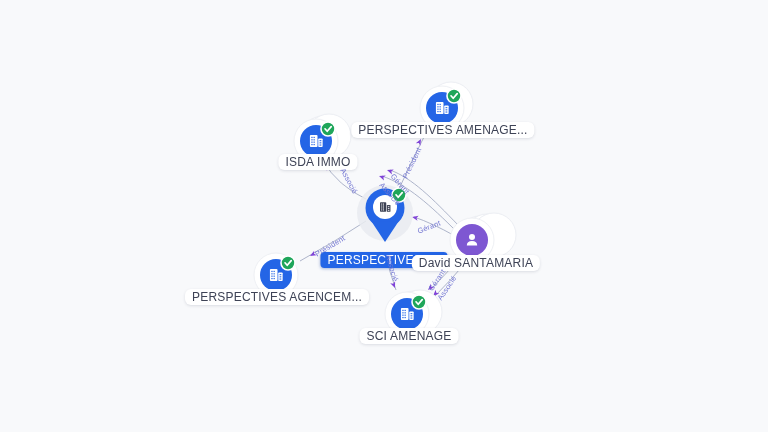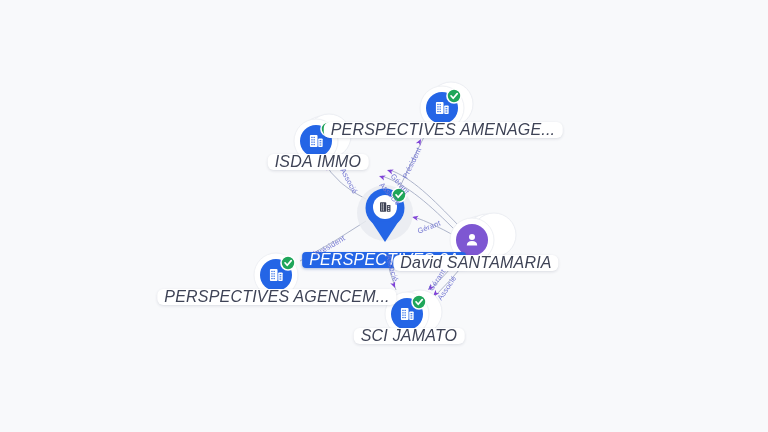--- a/index.html
+++ b/index.html
@@ -7,25 +7,24 @@
     width:768px;height:432px;overflow:hidden;position:relative;
     font-family:"Liberation Sans", sans-serif;
     background:#f8f9fb;
   }
   #stage{position:absolute;inset:0;width:768px;height:432px;}
   #graph-svg{position:absolute;left:0;top:0;z-index:1;}
   #labels{position:absolute;left:0;top:0;width:768px;height:432px;z-index:2;pointer-events:none;}
   .pill{
     position:absolute;transform:translate(-50%,-50%);
     background:#ffffff;color:#3e4356;
-    font-size:16px;line-height:12px;letter-spacing:.2px;
+    font-size:12px;line-height:12px;letter-spacing:.2px;
     padding:2px 7px;border-radius:6px;white-space:nowrap;
     box-shadow:0 1px 3px rgba(40,50,80,.14);
     pointer-events:auto;
-    font-style:italic;
   }
   .pill--primary{
     background:#2465e6;color:#ffffff;font-weight:500;border-radius:4px;
     box-shadow:0 1px 3px rgba(20,60,160,.35);
     margin-top:16px;
   }
   .edge-label{
     position:absolute;white-space:nowrap;
     font-size:7.5px;color:#7477d2;letter-spacing:.2px;
   }
@@ -192,21 +191,21 @@
           </g>
         </g>
       </g>
     </svg>
   <div id="labels">
       <div class="pill pill--primary" style="left: 384px; top: 244px;">PERSPECTIVES 3A</div>
       <div class="pill" style="left: 318px; top: 162px;">ISDA IMMO</div>
       <div class="pill" style="left: 443px; top: 130px;">PERSPECTIVES AMENAGE...</div>
       <div class="pill" style="left: 476px; top: 263px;">David SANTAMARIA</div>
       <div class="pill" style="left: 277px; top: 297px;">PERSPECTIVES AGENCEM...</div>
-      <div class="pill" style="left: 409px; top: 336px;">SCI JAMATO</div>
+      <div class="pill" style="left: 409px; top: 336px;">SCI AMENAGE</div>
       <div class="edge-label" style="left: 349px; top: 181px; transform: translate(-50%, -50%) rotate(62deg);">Associé</div>
       <div class="edge-label" style="left: 400px; top: 184px; transform: translate(-50%, -50%) rotate(49deg);">Gérant</div>
       <div class="edge-label" style="left: 390px; top: 194px; transform: translate(-50%, -50%) rotate(49deg);">Associé</div>
       <div class="edge-label" style="left: 412px; top: 163px; transform: translate(-50%, -50%) rotate(-64deg);">Président</div>
       <div class="edge-label" style="left: 429px; top: 227px; transform: translate(-50%, -50%) rotate(-21deg);">Gérant</div>
       <div class="edge-label" style="left: 330px; top: 246px; transform: translate(-50%, -50%) rotate(-31deg);">Président</div>
       <div class="edge-label" style="left: 392px; top: 268px; transform: translate(-50%, -50%) rotate(74deg);">Associé</div>
       <div class="edge-label" style="left: 437px; top: 280px; transform: translate(-50%, -50%) rotate(-56deg);">Gérant</div>
       <div class="edge-label" style="left: 447px; top: 288px; transform: translate(-50%, -50%) rotate(-56deg);">Associé</div>
     </div>

